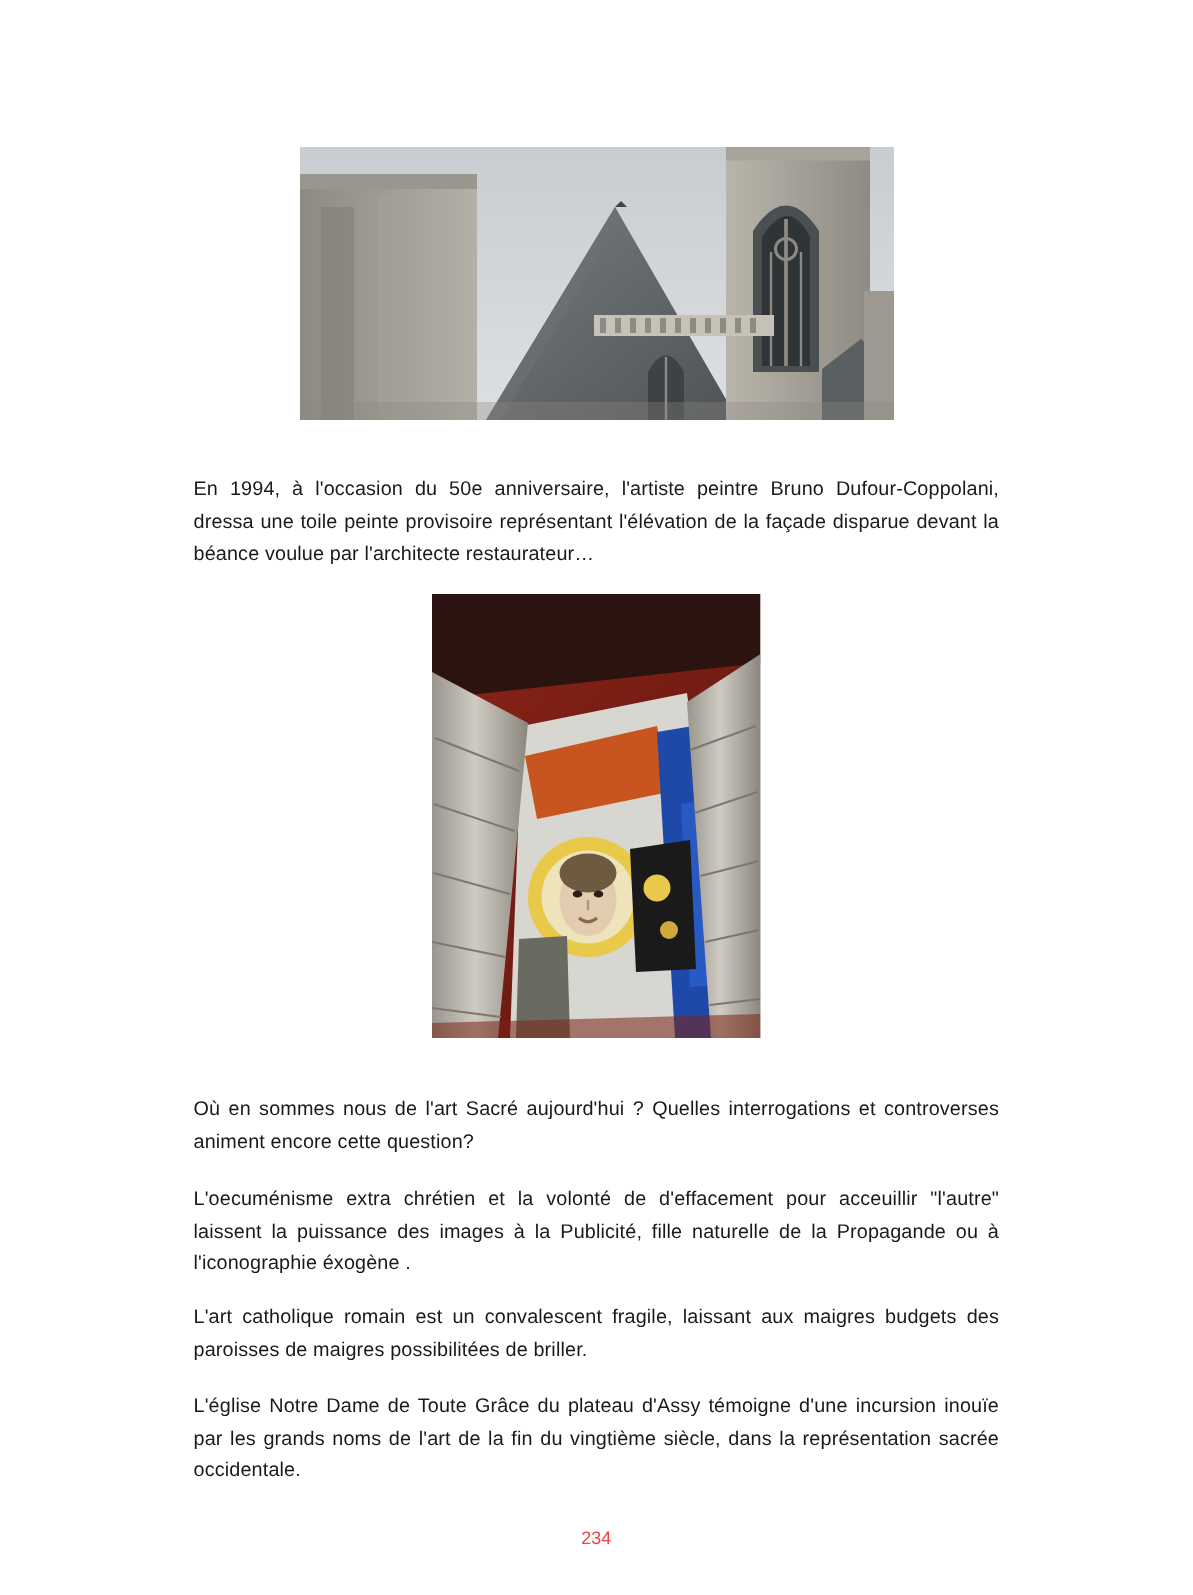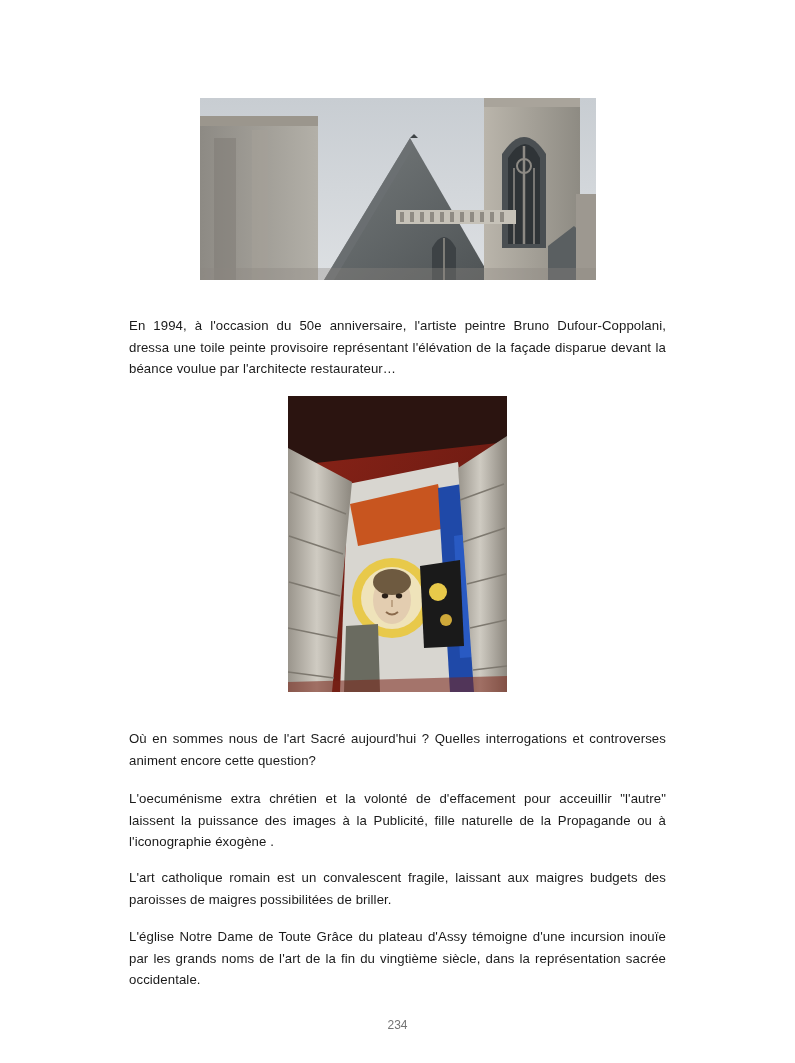--- a/index.html
+++ b/index.html
@@ -72,21 +72,21 @@
   .p-q4 { top: 926px; }
 
   .page-number {
     position: absolute;
     left: 0;
     top: 1018px;
     width: 795px;
     text-align: center;
     font-family: "Liberation Sans", sans-serif;
     font-size: 12px;
-    color: #737373;
+    color: #ef4444;
   }
 </style>
 </head>
 <body>
 
 <div class="page">
 
   <div class="figure figure-1">
     <svg width="396" height="182" viewBox="0 0 396 182" preserveAspectRatio="none">
       <defs>

